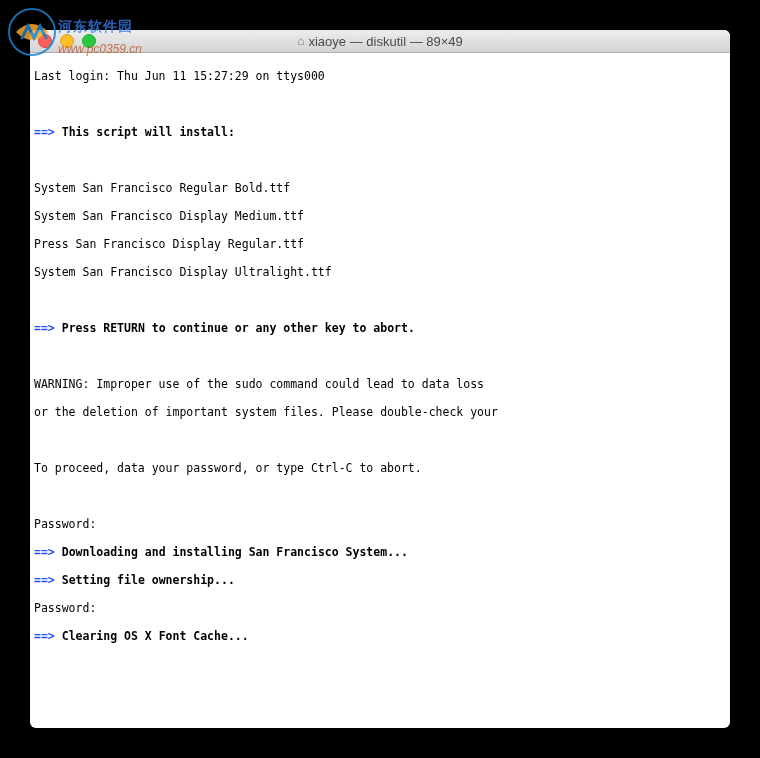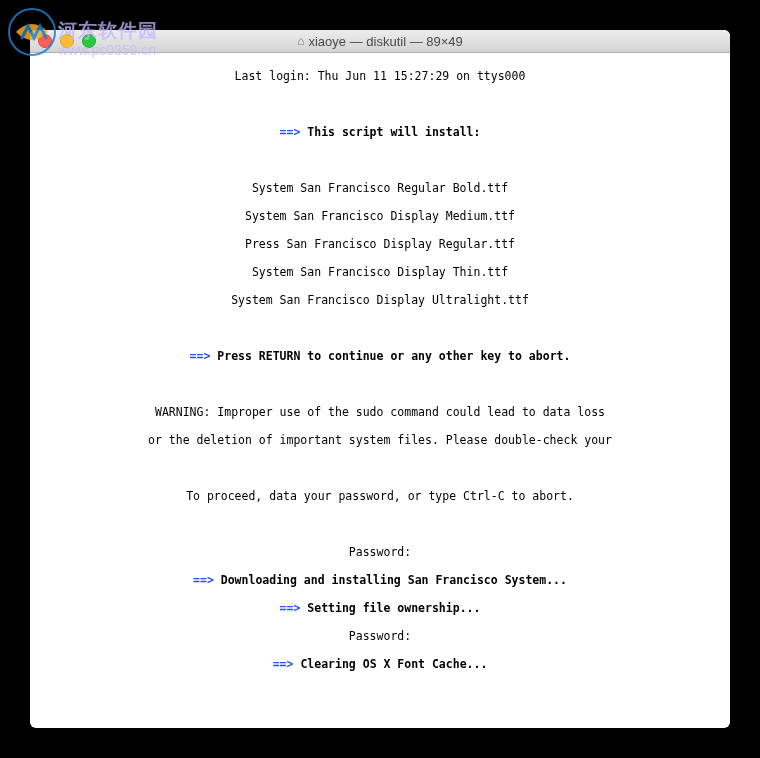--- a/index.html
+++ b/index.html
@@ -21,36 +21,37 @@
   height: 48px;
   z-index: 100;
   opacity: 0.85;
 }
 .watermark-logo svg { width: 100%; height: 100%; }
 .watermark-text {
   position: absolute;
   top: 18px;
   left: 58px;
   font-family: "Microsoft YaHei", sans-serif;
-  font-size: 19px;
+  font-size: 14px;
   font-weight: bold;
-  color: #c4b5fd;
+  color: #3b82f6;
   opacity: 0.75;
   z-index: 100;
   letter-spacing: 1px;
 }
 .watermark-url {
   position: absolute;
   top: 42px;
   left: 58px;
   font-family: Arial, sans-serif;
-  font-size: 14px;
-  color: #c4b5fd;
+  font-size: 12px;
+  color: #c2410c;
   opacity: 0.7;
   z-index: 100;
+  font-style: italic;
 }
 .terminal-window {
   position: absolute;
   top: 30px;
   left: 30px;
   width: 700px;
   height: 698px;
   background: #fff;
   border-radius: 6px;
   box-shadow: 0 10px 40px rgba(0,0,0,0.5);
@@ -92,21 +93,20 @@
 .terminal-body {
   flex: 1;
   padding: 2px 4px;
   font-family: Menlo, Monaco, monospace;
   font-size: 11.5px;
   line-height: 14px;
   color: #000;
   white-space: pre;
   overflow: hidden;
   position: relative;
-  text-align: center;
 }
 .line { white-space: pre-wrap; word-break: break-all; }
 .blue { color: #2050ff; font-weight: bold; }
 .bold { font-weight: bold; }
 </style>
 </head>
 <body>
 
 <div class="watermark-logo">
 <svg viewBox="0 0 48 48">
@@ -132,21 +132,20 @@
   </div>
 
   <div class="terminal-body">
 <div class="line">Last login: Thu Jun 11 15:27:29 on ttys000</div>
 <div class="line">&nbsp;</div>
 <div class="line"><span class="blue">==&gt;</span> <span class="bold">This script will install:</span></div>
 <div class="line">&nbsp;</div>
 <div class="line">System San Francisco Regular Bold.ttf</div>
 <div class="line">System San Francisco Display Medium.ttf</div>
 <div class="line">Press San Francisco Display Regular.ttf</div>
-<div class="line">System San Francisco Display Thin.ttf</div>
 <div class="line">System San Francisco Display Ultralight.ttf</div>
 <div class="line">&nbsp;</div>
 <div class="line"><span class="blue">==&gt;</span> <span class="bold">Press RETURN to continue or any other key to abort.</span></div>
 <div class="line">&nbsp;</div>
 <div class="line">WARNING: Improper use of the sudo command could lead to data loss</div>
 <div class="line">or the deletion of important system files. Please double-check your</div>
 <div class="line">&nbsp;</div>
 <div class="line">To proceed, data your password, or type Ctrl-C to abort.</div>
 <div class="line">&nbsp;</div>
 <div class="line">Password:</div>

